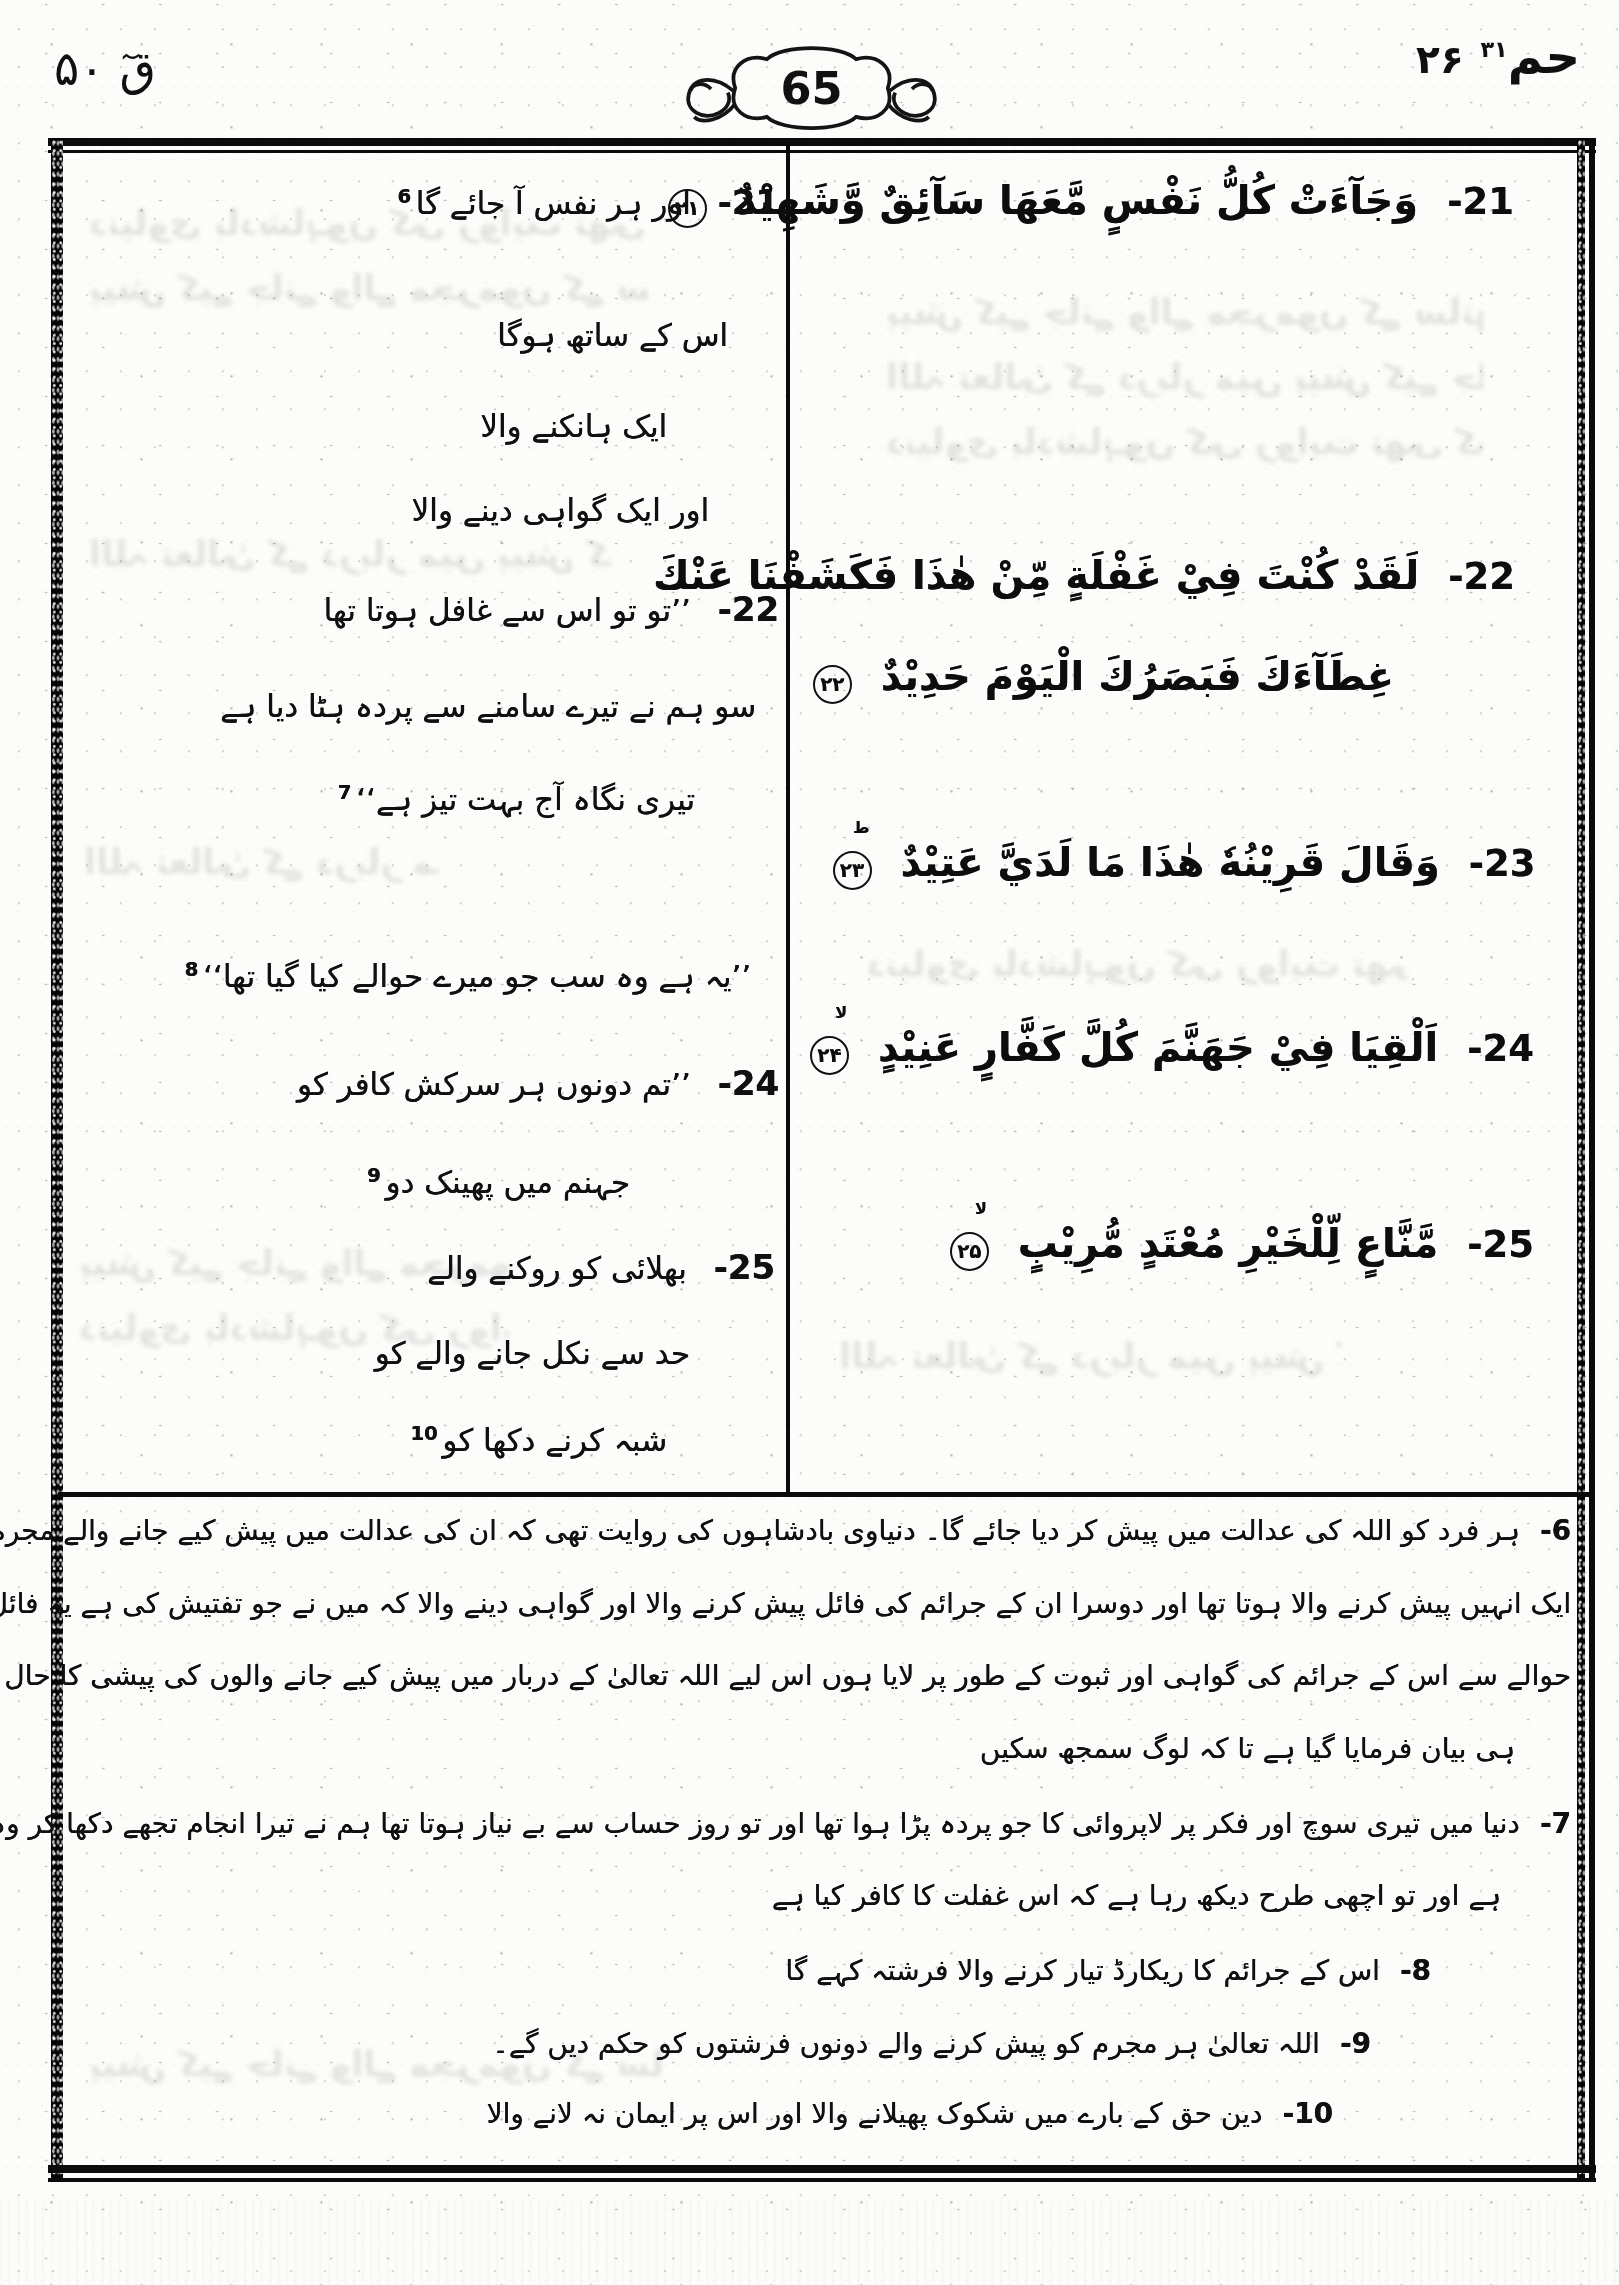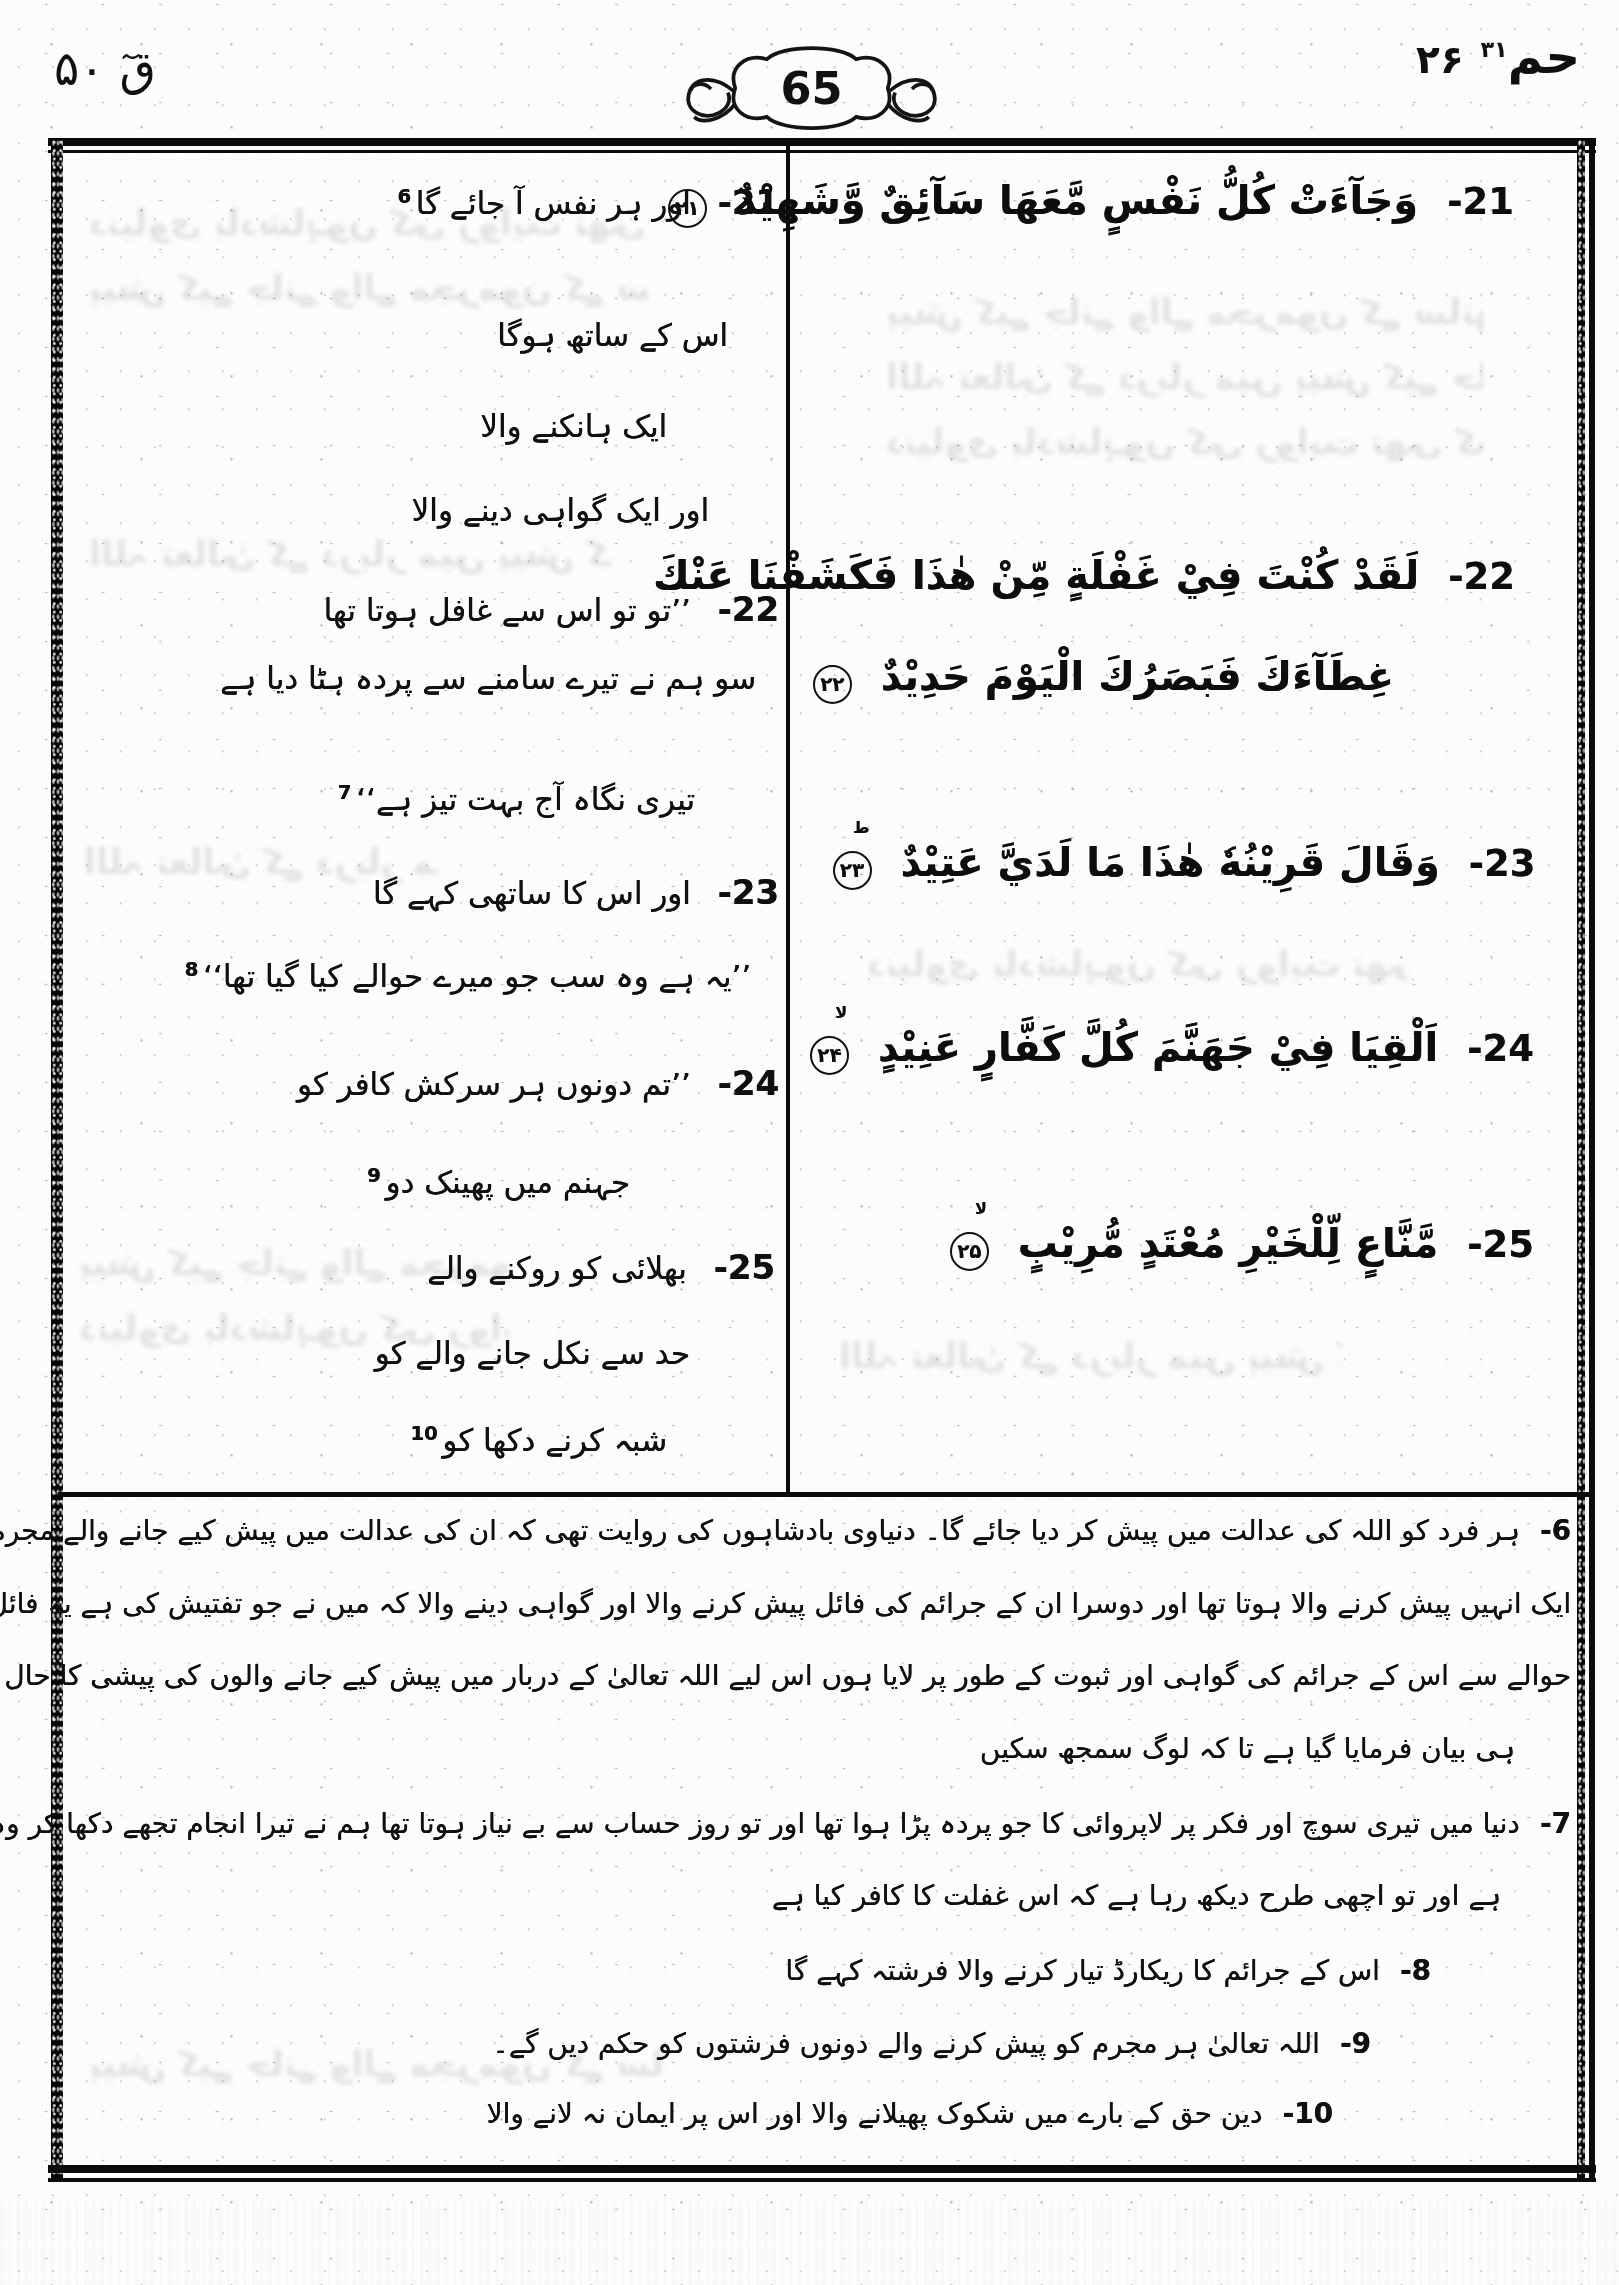--- a/index.html
+++ b/index.html
@@ -206,31 +206,27 @@
       <span>ایک ہانکنے والا</span>
     </div>
     <div class="u-line" style="top:352px;right:70px;">
       <span>اور ایک گواہی دینے والا</span>
     </div>
 
     <div class="u-line" style="top:449px;right:0;">
       <bdi class="vnum" dir="ltr">-22</bdi>
       <span>’’تو تو اس سے غافل ہوتا تھا</span>
     </div>
-    <div class="u-line" style="top:520px;right:23px;">
+    <div class="u-line" style="top:548px;right:23px;">
       <span>سو ہم نے تیرے سامنے سے پردہ ہٹا دیا ہے</span>
     </div>
     <div class="u-line" style="top:641px;right:84px;">
       <span>تیری نگاہ آج بہت تیز ہے‘‘</span><sup>7</sup>
     </div>
 
-    <div class="u-line" style="top:732px;right:0;">
-      <bdi class="vnum" dir="ltr">-23</bdi>
-      <span>اور اس کا ساتھی کہے گا</span>
-    </div>
     <div class="u-line" style="top:818px;right:28px;">
       <span>’’یہ ہے وہ سب جو میرے حوالے کیا گیا تھا‘‘</span><sup>8</sup>
     </div>
 
     <div class="u-line" style="top:923px;right:0;">
       <bdi class="vnum" dir="ltr">-24</bdi>
       <span>’’تم دونوں ہر سرکش کافر کو</span>
     </div>
     <div class="u-line" style="top:1024px;right:149px;">
       <span>جہنم میں پھینک دو</span><sup>9</sup>

